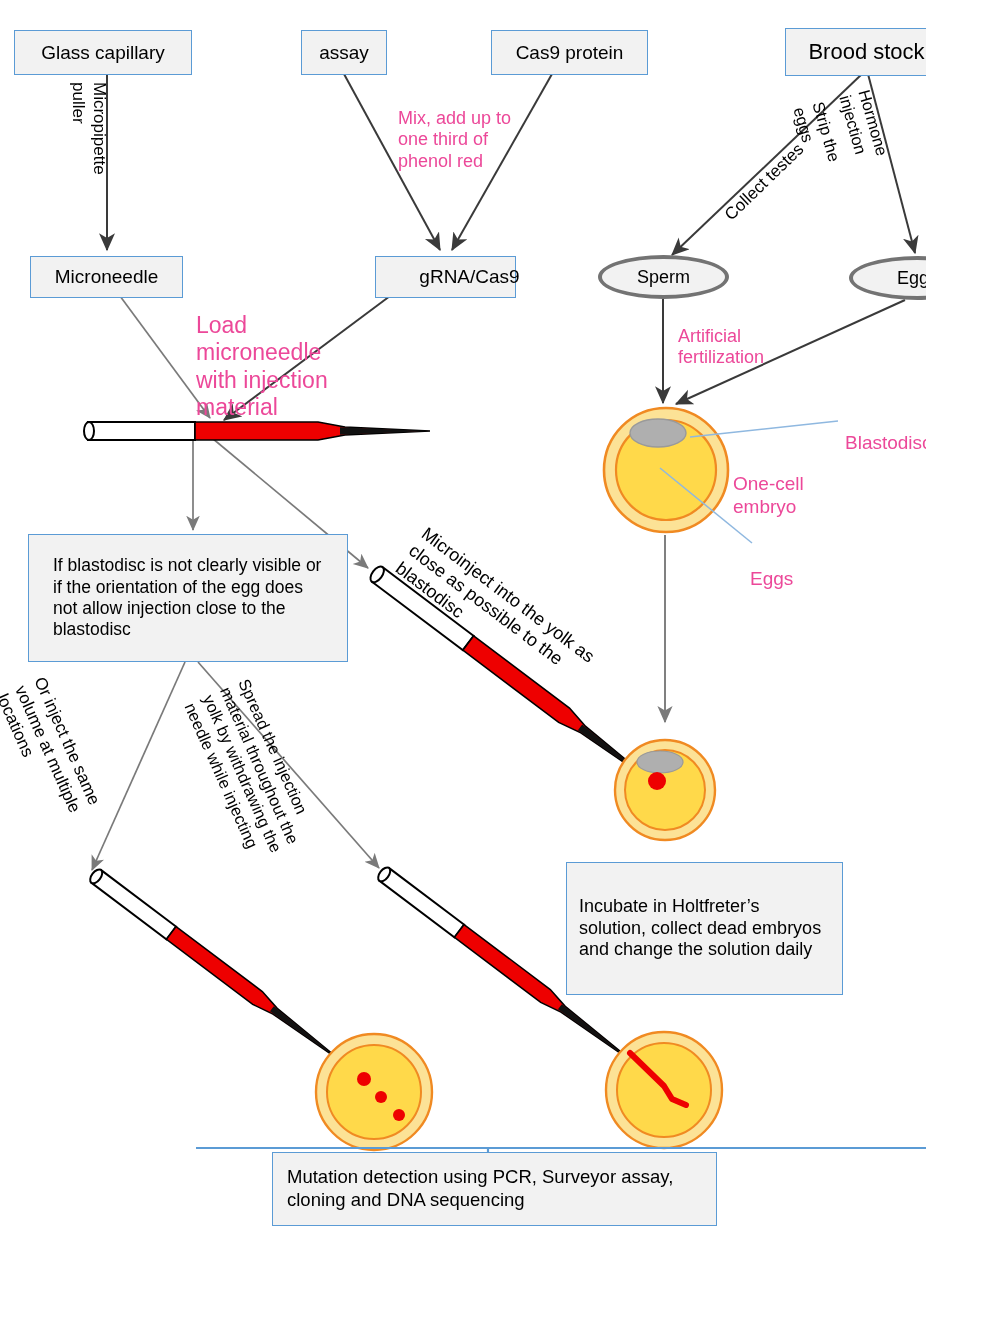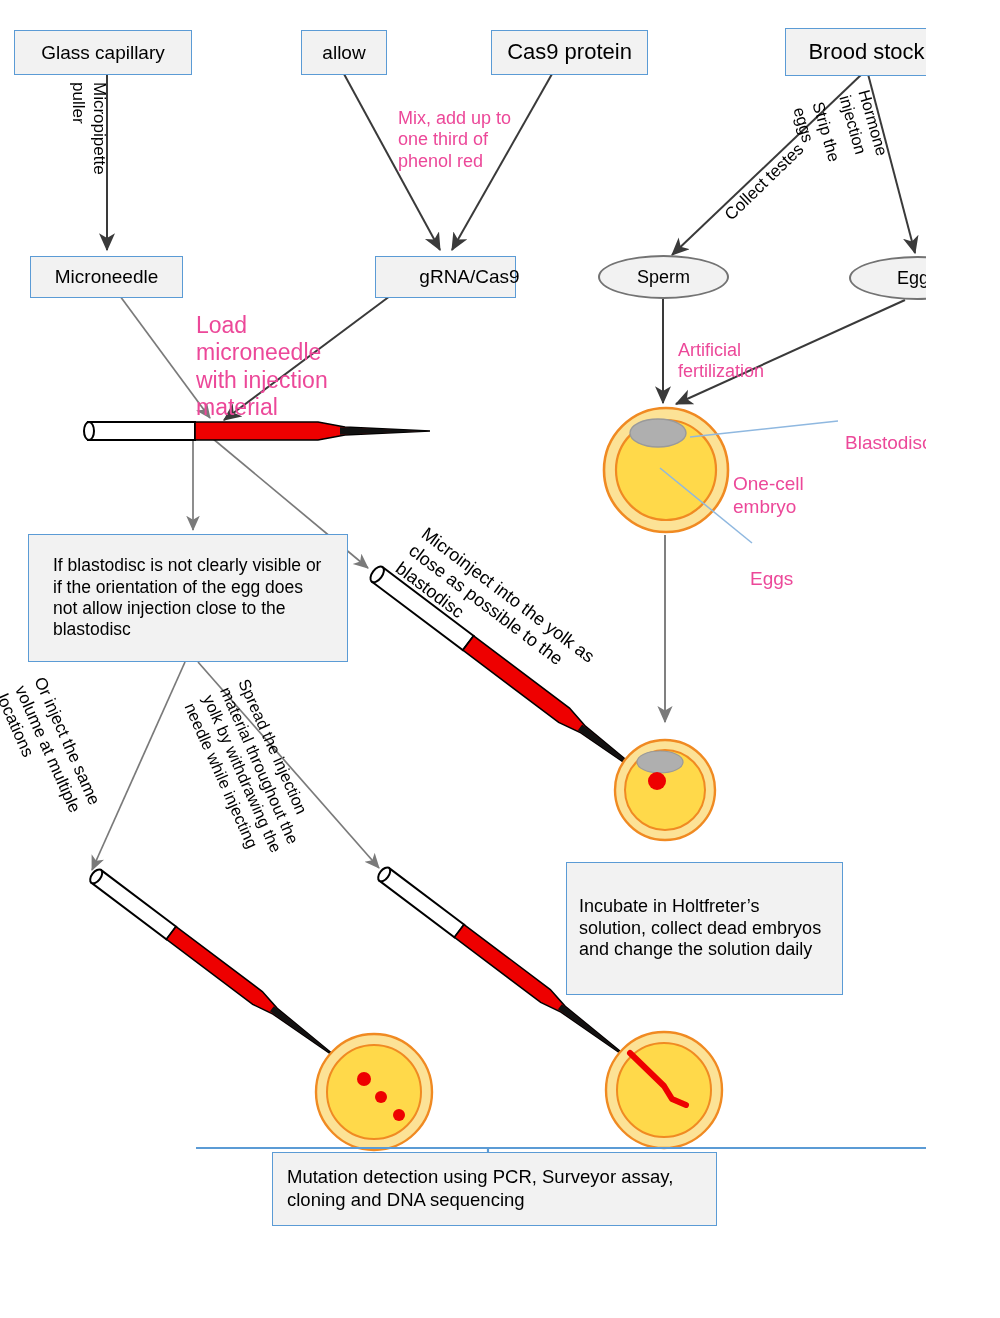--- a/index.html
+++ b/index.html
@@ -14,21 +14,21 @@
     display:flex;align-items:center;justify-content:center;
     color:#000;
     font-family:"Liberation Sans",sans-serif;
     line-height:1.22;
     text-align:center;
   }
   .node.left{justify-content:flex-start;text-align:left;}
   .ellipse{
     position:absolute;
     background:#F2F2F2;
-    border:2px solid #737373;
+    border:4px solid #737373;
     border-radius:50%;
     box-sizing:border-box;
     display:flex;align-items:center;justify-content:center;
     color:#000;
     font-family:"Liberation Sans",sans-serif;
   }
   .edgelabel{
     position:absolute;
     color:#000;
     font-family:"Liberation Sans",sans-serif;
@@ -149,24 +149,24 @@
 
     <line x1="196" y1="1148" x2="1000" y2="1148" stroke="#5B9BD5" stroke-width="2.2"></line>
     <line x1="488" y1="1148" x2="488" y2="1207" stroke="#5B9BD5" stroke-width="2.2" marker-end="url(#arrBlue)"></line>
   </svg>
 
   <div class="node" style="left:14px;top:30px;width:178px;height:45px;font-size:19px;">
     <span>Glass capillary</span>
   </div>
 
   <div class="node" style="left:301px;top:30px;width:86px;height:45px;font-size:19px;">
-    <span>allow</span>
-  </div>
-
-  <div class="node" style="left:491px;top:30px;width:157px;height:45px;font-size:22px;">
+    <span>assay</span>
+  </div>
+
+  <div class="node" style="left:491px;top:30px;width:157px;height:45px;font-size:19px;">
     <span>Cas9 protein</span>
   </div>
 
   <div class="node" style="left:785px;top:28px;width:163px;height:48px;font-size:22px;">
     <span>Brood stock</span>
   </div>
 
   <div class="node" style="left:30px;top:256px;width:153px;height:42px;font-size:19px;">
     <span>Microneedle</span>
   </div>
@@ -211,21 +211,21 @@
   </div>
 
   <div class="edgelabel" style="left:846px;top:94px;font-size:16.5px;transform:rotate(74deg);">
     <span>Strip the eggs</span>
   </div>
 
   <div class="edgelabel" style="left:892px;top:82px;font-size:16.5px;transform:rotate(74deg);">
     <span>Hormone injection</span>
   </div>
 
-  <div class="plainlabel" style="left:678px;top:318px;font-size:18px;text-align:left;">
+  <div class="plainlabel" style="left:678px;top:304px;font-size:18px;text-align:left;">
     <span>Artificial
 fertilization</span>
   </div>
 
   <div class="plainlabel" style="left:196px;top:284px;font-size:23px;text-align:left;">
     <span>Load
 microneedle
 with injection
 material</span>
   </div>

